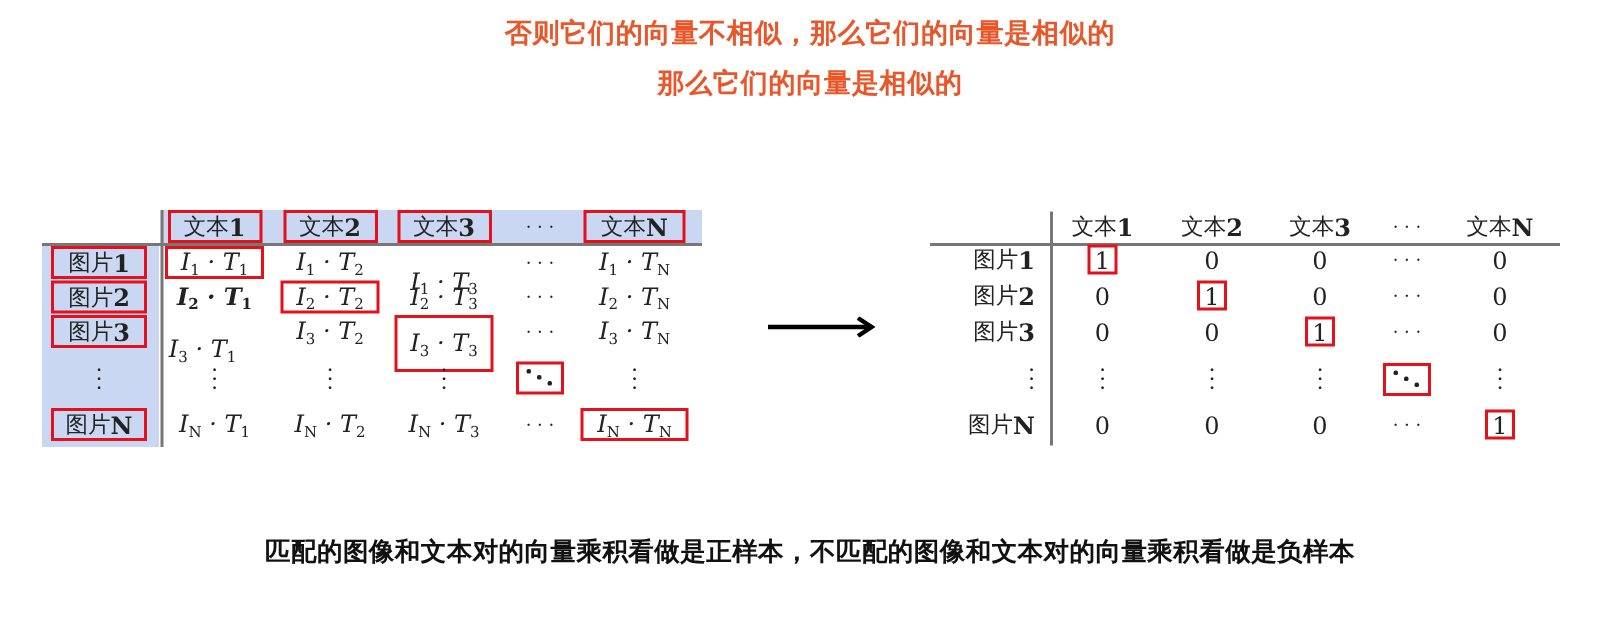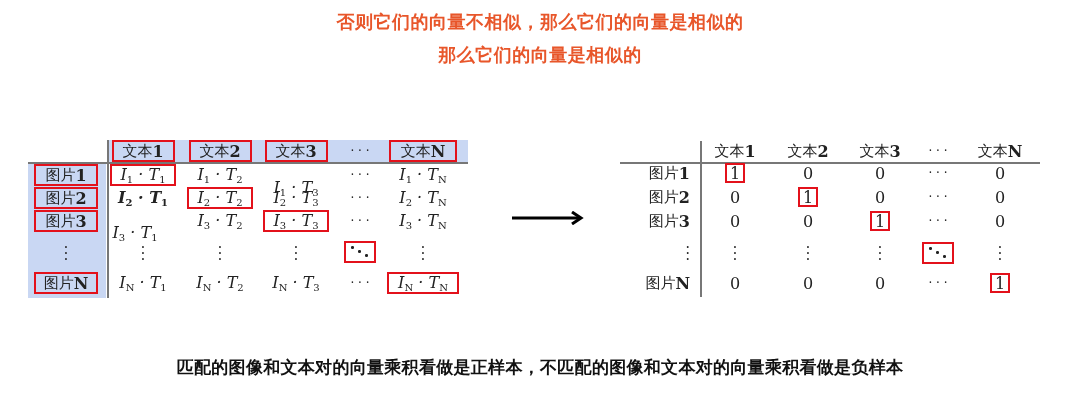--- a/index.html
+++ b/index.html
@@ -117,21 +117,21 @@
       </div>
       <div class="cell" style="left: 387px; top: 187px; width: 72px; height: 22px;">
         <span class="math">I<sub>2</sub> · T<sub>N</sub></span>
       </div>
       <div class="cell" style="left: 102px; top: 210px; width: 66px; height: 22px; margin-top: 12px;">
         <span class="math">I<sub>3</sub> · T<sub>1</sub></span>
       </div>
       <div class="cell" style="left: 187px; top: 210px; width: 66px; height: 22px;">
         <span class="math">I<sub>3</sub> · T<sub>2</sub></span>
       </div>
-      <div class="cell hl" style="left: 263px; top: 210px; width: 66px; height: 22px; border-color: rgb(227, 17, 27); text-align: right;">
+      <div class="cell hl" style="left: 263px; top: 210px; width: 66px; height: 38px; border-color: rgb(227, 17, 27); text-align: right;">
         <span class="math">I<sub>3</sub> · T<sub>3</sub></span>
       </div>
       <div class="cell" style="left: 345px; top: 208px; width: 30px; height: 26px;">
         <span style="font-size: 12px;">· · ·</span>
       </div>
       <div class="cell" style="left: 387px; top: 210px; width: 72px; height: 22px;">
         <span class="math">I<sub>3</sub> · T<sub>N</sub></span>
       </div>
       <div class="cell" style="left: 128px; top: 240px; width: 30px; height: 26px;">
         <span class="dots-v">

